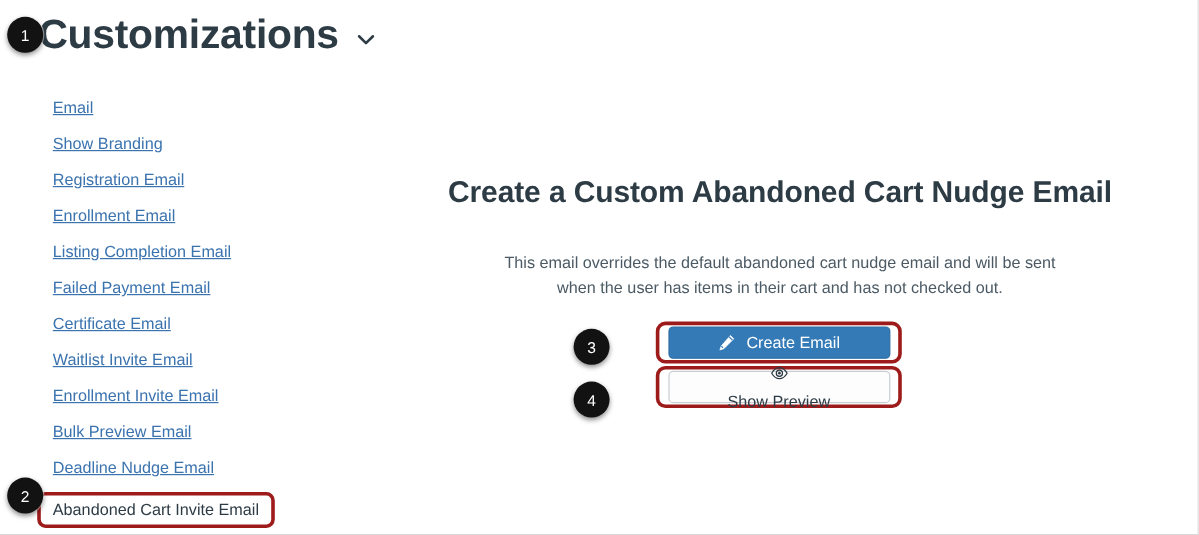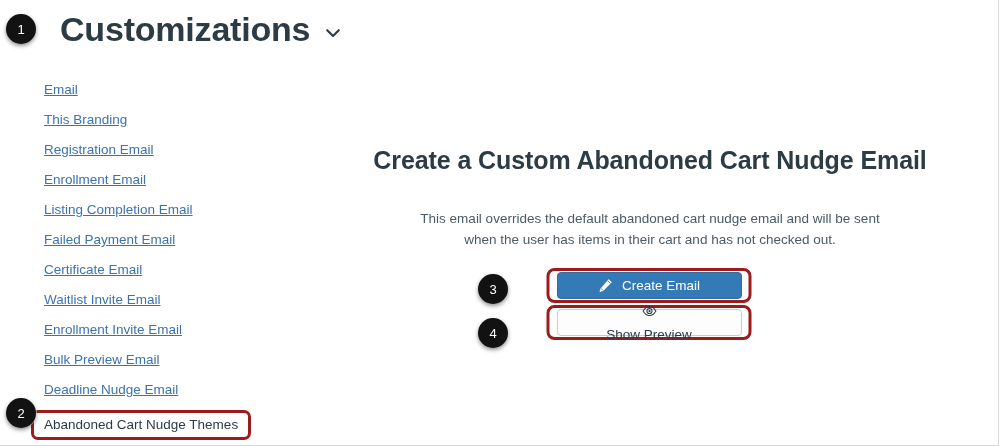--- a/index.html
+++ b/index.html
@@ -31,21 +31,20 @@
     align-items: center;
     gap: 14px;
   }
   .page-title {
     font-size: 34px;
     font-weight: bold;
     color: #2d3b45;
     letter-spacing: -0.2px;
     line-height: 1.05;
     white-space: nowrap;
-    margin-left: 28px;
   }
   .chevron-down {
     width: 18px;
     height: 18px;
     display: inline-block;
     position: relative;
     top: 3px;
   }
   .chevron-down svg { display: block; }
 
@@ -221,21 +220,21 @@
         <path d="M3.2 6.2 L9 12 L14.8 6.2" fill="none" stroke="#2d3b45" stroke-width="2.1" stroke-linecap="round" stroke-linejoin="round"></path>
       </svg>
     </span>
   </div>
 
   <nav class="sidebar">
     <div class="sidebar-item">
       <a class="sidebar-link">Email</a>
     </div>
     <div class="sidebar-item">
-      <a class="sidebar-link">This Branding</a>
+      <a class="sidebar-link">Show Branding</a>
     </div>
     <div class="sidebar-item">
       <a class="sidebar-link">Registration Email</a>
     </div>
     <div class="sidebar-item">
       <a class="sidebar-link">Enrollment Email</a>
     </div>
     <div class="sidebar-item">
       <a class="sidebar-link">Listing Completion Email</a>
     </div>
@@ -251,21 +250,21 @@
     <div class="sidebar-item">
       <a class="sidebar-link">Enrollment Invite Email</a>
     </div>
     <div class="sidebar-item">
       <a class="sidebar-link">Bulk Preview Email</a>
     </div>
     <div class="sidebar-item">
       <a class="sidebar-link">Deadline Nudge Email</a>
     </div>
     <div class="sidebar-current-wrap">
-      <span class="sidebar-current">Abandoned Cart Nudge Themes</span>
+      <span class="sidebar-current">Abandoned Cart Invite Email</span>
       <span class="annot-box" style="left:-3px; top:-2px; right:-3px; bottom:-2px;"></span>
     </div>
   </nav>
 
   <div class="main">
     <div class="main-inner">
       <h1 class="main-heading">Create a Custom Abandoned Cart Nudge Email</h1>
       <p class="main-desc">This email overrides the default abandoned cart nudge email and will be sent when the user has items in their cart and has not checked out.</p>
     </div>
 

